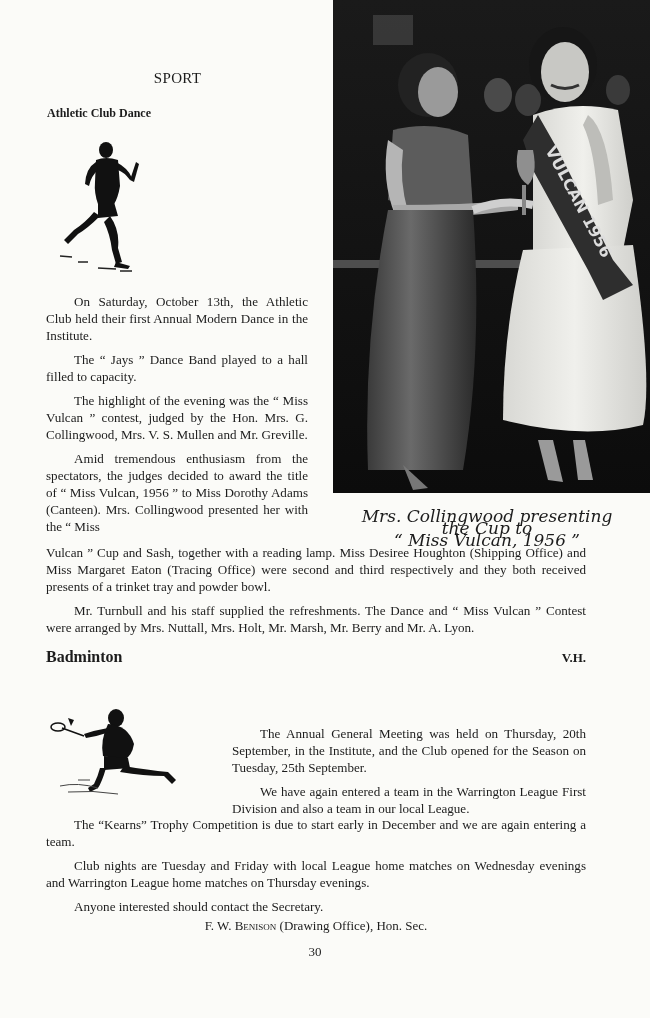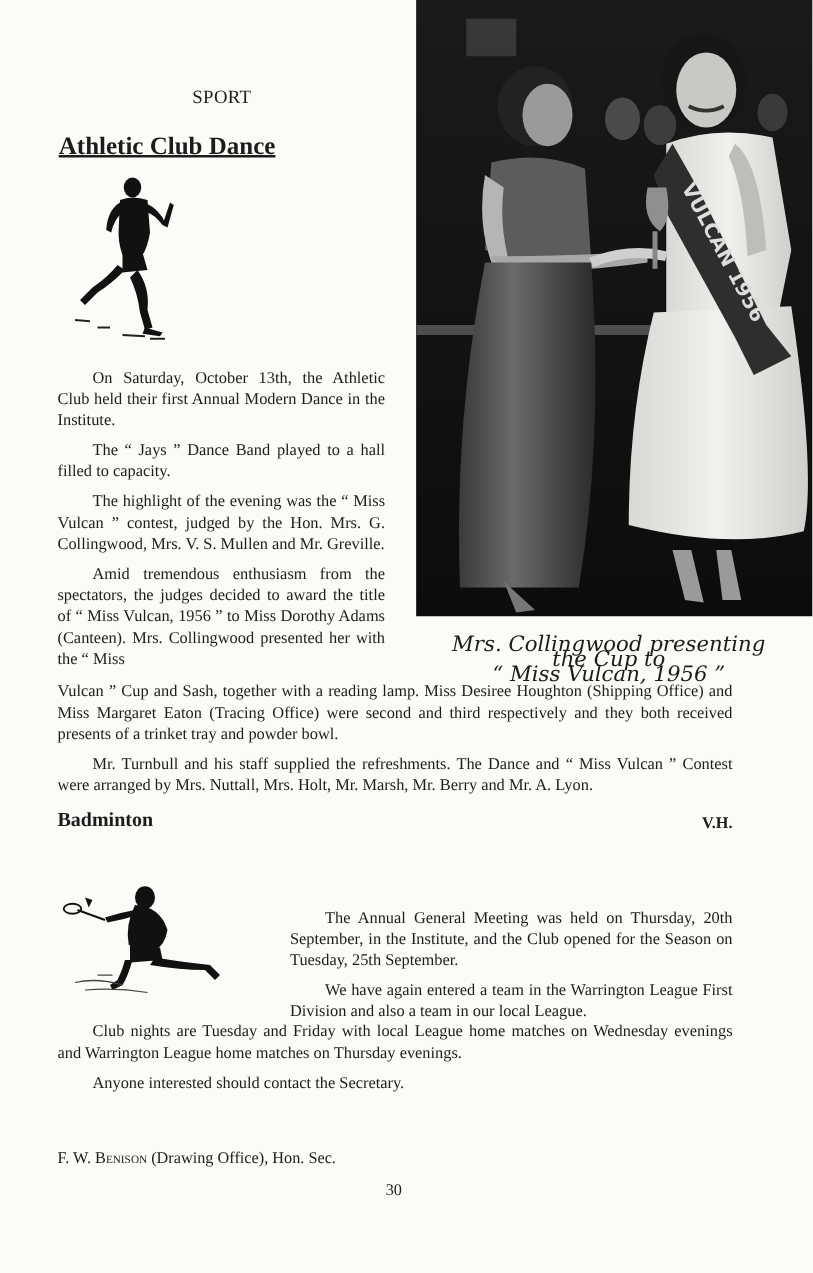--- a/index.html
+++ b/index.html
@@ -9,35 +9,35 @@
     font-family: "Liberation Serif", "DejaVu Serif", serif;
     color: #1c1c1c;
   }
   .abs { position: absolute; }
   p { margin: 0; }
   .txt { font-size: 13.1px; line-height: 17px; text-align: justify; }
   .ind { text-indent: 28px; }
   .txt + .txt { margin-top: 7px; }
 
   #section-title { left: 0; width: 355px; top: 70px; text-align: center; font-weight: normal; font-size: 15px; letter-spacing: 0.3px; }
-  #athletic-heading { left: 47px; top: 106px; font-weight: bold; font-size: 20px; text-decoration: underline; }
+  #athletic-heading { left: 47px; top: 106px; font-weight: bold; font-size: 12px; }
   #runner { left: 58px; top: 138px; width: 90px; height: 135px; }
 
   #athletic-col { left: 46px; top: 293px; width: 262px; }
   #athletic-wide { left: 46px; top: 544px; width: 540px; }
   #athletic-sig { left: 46px; top: 650px; width: 540px; text-align: right; font-size: 13px; font-weight: bold; }
 
   #photo { left: 333px; top: 0; width: 317px; height: 493px; overflow: hidden; background: #111; }
   #photo-caption { left: 352px; top: 510px; width: 270px; text-align: center; font-style: italic; font-size: 17px; line-height: 12px; font-family: "DejaVu Serif", serif; }
 
   #badminton-heading { left: 46px; top: 648px; font-weight: bold; font-size: 16px; }
   #shuttle-player { left: 48px; top: 700px; width: 145px; height: 96px; }
   #badminton-side { left: 232px; top: 699px; width: 354px; margin-top: 26px; }
   #badminton-wide { left: 46px; top: 816px; width: 540px; }
-  #badminton-sig { left: 46px; top: 918px; width: 540px; text-align: left; font-size: 13px; }
+  #badminton-sig { left: 46px; top: 918px; width: 540px; text-align: center; font-size: 13px; }
   .sc { font-variant: small-caps; }
   #page-number { left: 0; width: 630px; top: 944px; text-align: center; font-size: 13px; }
 </style>
 </head>
 <body>
 
 <div class="abs" id="section-title">SPORT</div>
 
 <div class="abs" id="athletic-heading">Athletic Club Dance</div>
 
@@ -147,19 +147,20 @@
     <path d="M30 80 L42 80"></path>
   </g>
 </svg>
 
 <div class="abs" id="badminton-side">
   <p class="txt ind">The Annual General Meeting was held on Thursday, 20th September, in the Institute, and the Club opened for the Season on Tuesday, 25th September.</p>
   <p class="txt ind">We have again entered a team in the Warrington League First Division and also a team in our local League.</p>
 </div>
 
 <div class="abs" id="badminton-wide">
+  <p class="txt ind">The “Kearns” Trophy Competition is due to start early in December and we are again entering a team.</p>
   <p class="txt ind">Club nights are Tuesday and Friday with local League home matches on Wednesday evenings and Warrington League home matches on Thursday evenings.</p>
   <p class="txt ind">Anyone interested should contact the Secretary.</p>
 </div>
 
 <div class="abs" id="badminton-sig"><span class="sc">F. W. Benison</span><span> (Drawing Office), Hon. Sec.</span></div>
 
 <div class="abs" id="page-number">30</div>
 
 </body></html>

